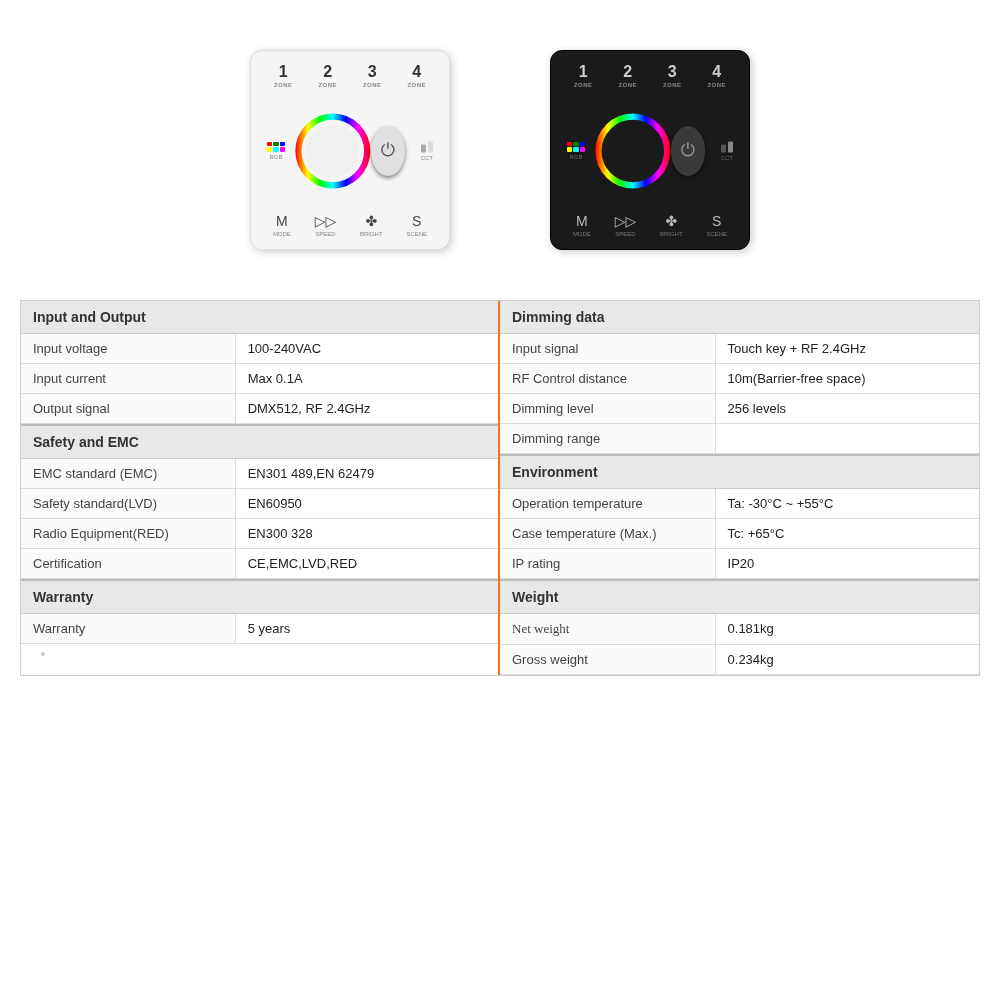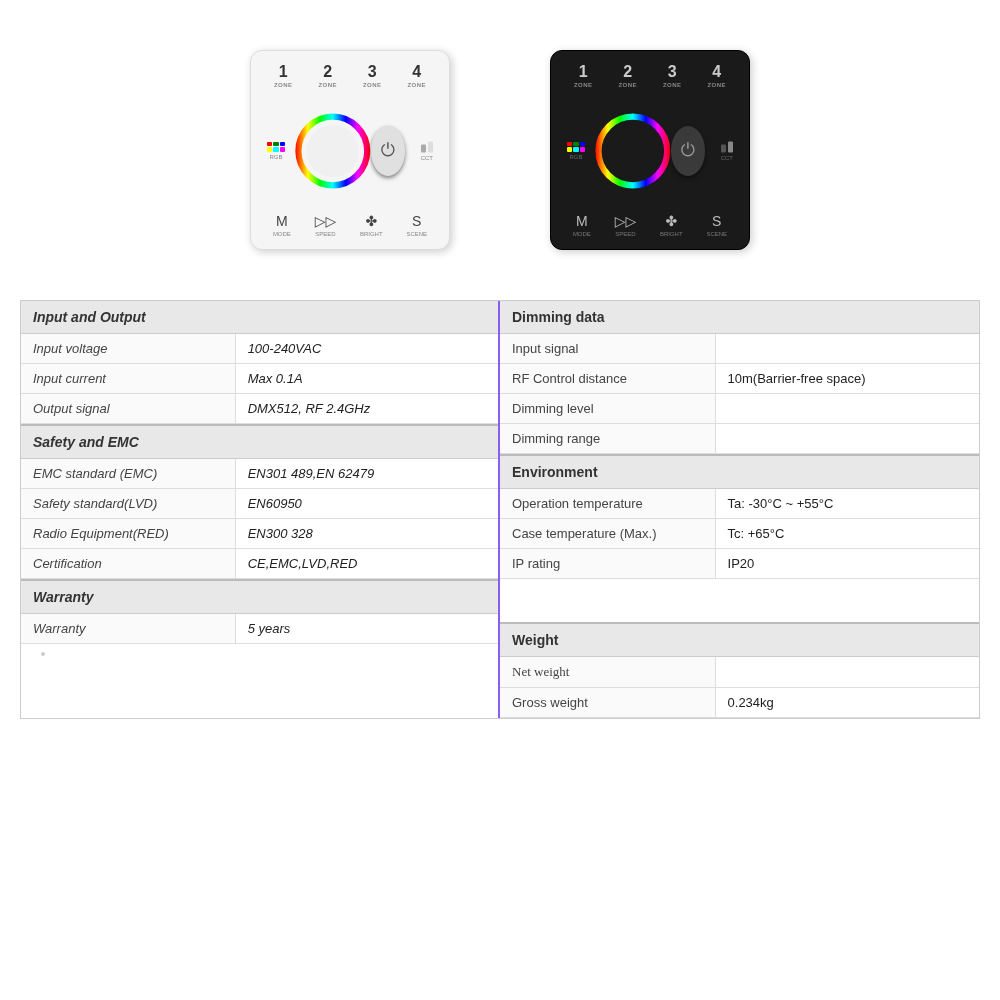--- a/index.html
+++ b/index.html
@@ -287,21 +287,21 @@
           <span>S</span>
           <span class="btn-sublabel">SCENE</span>
         </div>
       </div>
     </div>
   </div>
 </div>
 
 <div style="display:grid; grid-template-columns:1fr 1fr; border:1px solid #ccc; margin-top:10px;">
 
-  <div style="border-right:2px solid #8b5cf6;font-style:italic;">
+  <div style="border-right:2px solid #f97316;">
 
     <div>
       <div style="background:#e8e8e8; font-weight:bold; font-size:14px; padding:8px 12px; border-bottom:1px solid #ccc;">Input and Output</div>
       <div style="display:flex; border-bottom:1px solid #ddd;">
         <div style="flex:0 0 45%; padding:7px 12px; background:#fafafa; border-right:1px solid #ddd; color:#444;">Input voltage</div>
         <div style="flex:1; padding:7px 12px; color:#222;">100-240VAC</div>
       </div>
       <div style="display:flex; border-bottom:1px solid #ddd;">
         <div style="flex:0 0 45%; padding:7px 12px; background:#fafafa; border-right:1px solid #ddd; color:#444;">Input current</div>
         <div style="flex:1; padding:7px 12px; color:#222;">Max 0.1A</div>
@@ -345,27 +345,29 @@
     </div>
 
   </div>
 
   <div>
 
     <div>
       <div style="background:#e8e8e8; font-weight:bold; font-size:14px; padding:8px 12px; border-bottom:1px solid #ccc;">Dimming data</div>
       <div style="display:flex; border-bottom:1px solid #ddd;">
         <div style="flex:0 0 45%; padding:7px 12px; background:#fafafa; border-right:1px solid #ddd; color:#444;">Input signal</div>
+        <div style="flex:1; padding:7px 12px; color:#222;">Touch key + RF 2.4GHz</div>
       </div>
       <div style="display:flex; border-bottom:1px solid #ddd;">
         <div style="flex:0 0 45%; padding:7px 12px; background:#fafafa; border-right:1px solid #ddd; color:#444;">RF Control distance</div>
         <div style="flex:1; padding:7px 12px; color:#222;">10m(Barrier-free space)</div>
       </div>
       <div style="display:flex; border-bottom:1px solid #ddd;">
         <div style="flex:0 0 45%; padding:7px 12px; background:#fafafa; border-right:1px solid #ddd; color:#444;">Dimming level</div>
+        <div style="flex:1; padding:7px 12px; color:#222;">256 levels</div>
       </div>
       <div style="display:flex; border-bottom:1px solid #ddd;">
         <div style="flex:0 0 45%; padding:7px 12px; background:#fafafa; border-right:1px solid #ddd; color:#444;">Dimming range</div>
       </div>
     </div>
 
     <div>
       <div style="background:#e8e8e8; font-weight:bold; font-size:14px; padding:8px 12px; border-bottom:1px solid #ccc; border-top:2px solid #bbb;">Environment</div>
       <div style="display:flex; border-bottom:1px solid #ddd;">
         <div style="flex:0 0 45%; padding:7px 12px; background:#fafafa; border-right:1px solid #ddd; color:#444;">Operation temperature</div>
@@ -375,23 +377,24 @@
         <div style="flex:0 0 45%; padding:7px 12px; background:#fafafa; border-right:1px solid #ddd; color:#444;">Case temperature (Max.)</div>
         <div style="flex:1; padding:7px 12px; color:#222;">Tc: +65°C</div>
       </div>
       <div style="display:flex; border-bottom:1px solid #ddd;">
         <div style="flex:0 0 45%; padding:7px 12px; background:#fafafa; border-right:1px solid #ddd; color:#444;">IP rating</div>
         <div style="flex:1; padding:7px 12px; color:#222;">IP20</div>
       </div>
     </div>
 
     <div>
-      <div style="background:#e8e8e8; font-weight:bold; font-size:14px; padding:8px 12px; border-bottom:1px solid #ccc; border-top:2px solid #bbb;margin-top:43px;">Weight</div>
+      <div style="background:#e8e8e8; font-weight:bold; font-size:14px; padding:8px 12px; border-bottom:1px solid #ccc; border-top:2px solid #bbb;">Weight</div>
       <div style="display:flex; border-bottom:1px solid #ddd;">
         <div style="flex:0 0 45%; padding:7px 12px; background:#fafafa; border-right:1px solid #ddd; color:#444;font-family:Liberation Serif, serif;">Net weight</div>
+        <div style="flex:1; padding:7px 12px; color:#222;">0.181kg</div>
       </div>
       <div style="display:flex; border-bottom:1px solid #ddd;">
         <div style="flex:0 0 45%; padding:7px 12px; background:#fafafa; border-right:1px solid #ddd; color:#444;">Gross weight</div>
         <div style="flex:1; padding:7px 12px; color:#222;">0.234kg</div>
       </div>
     </div>
 
   </div>
 </div>
 

